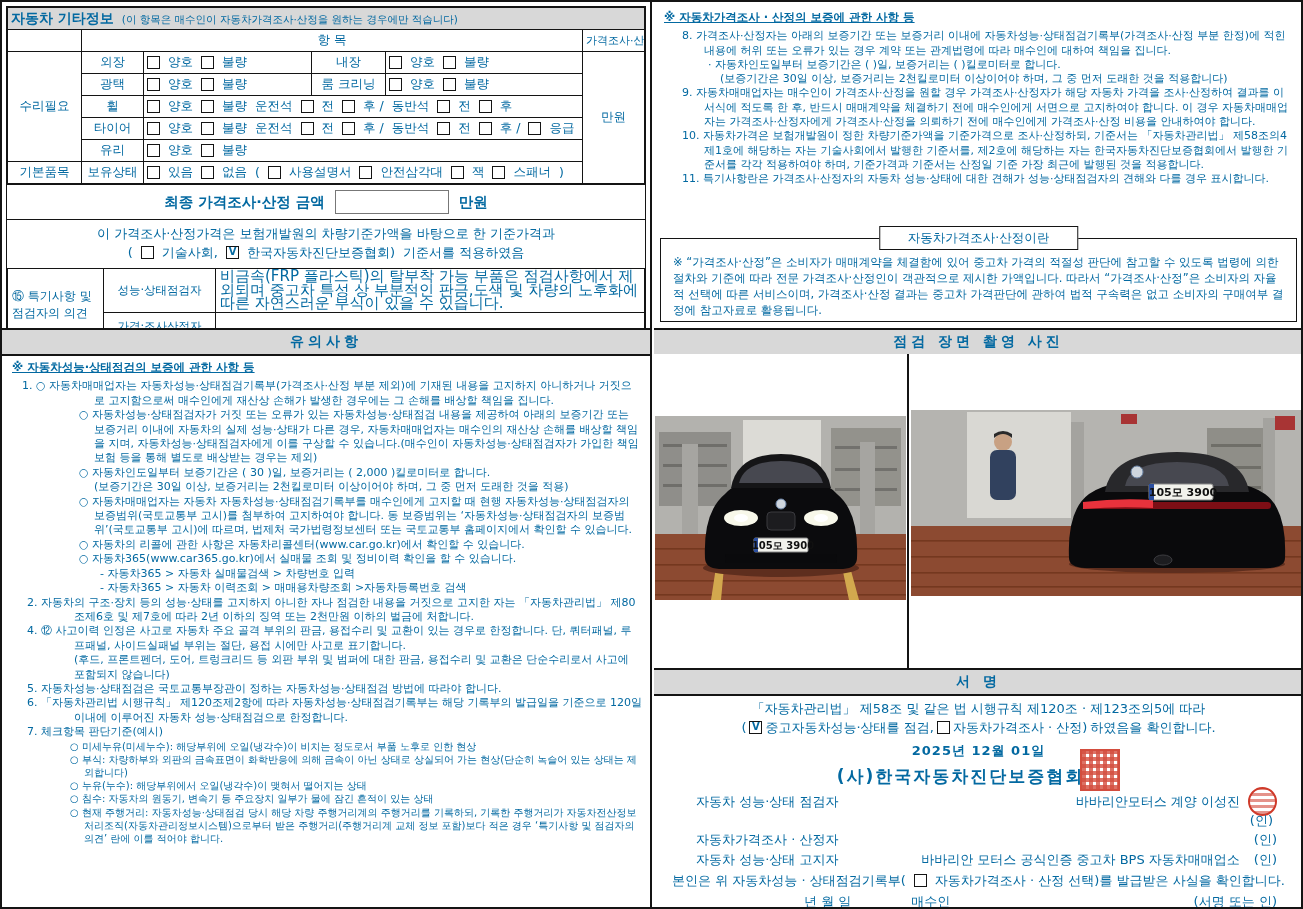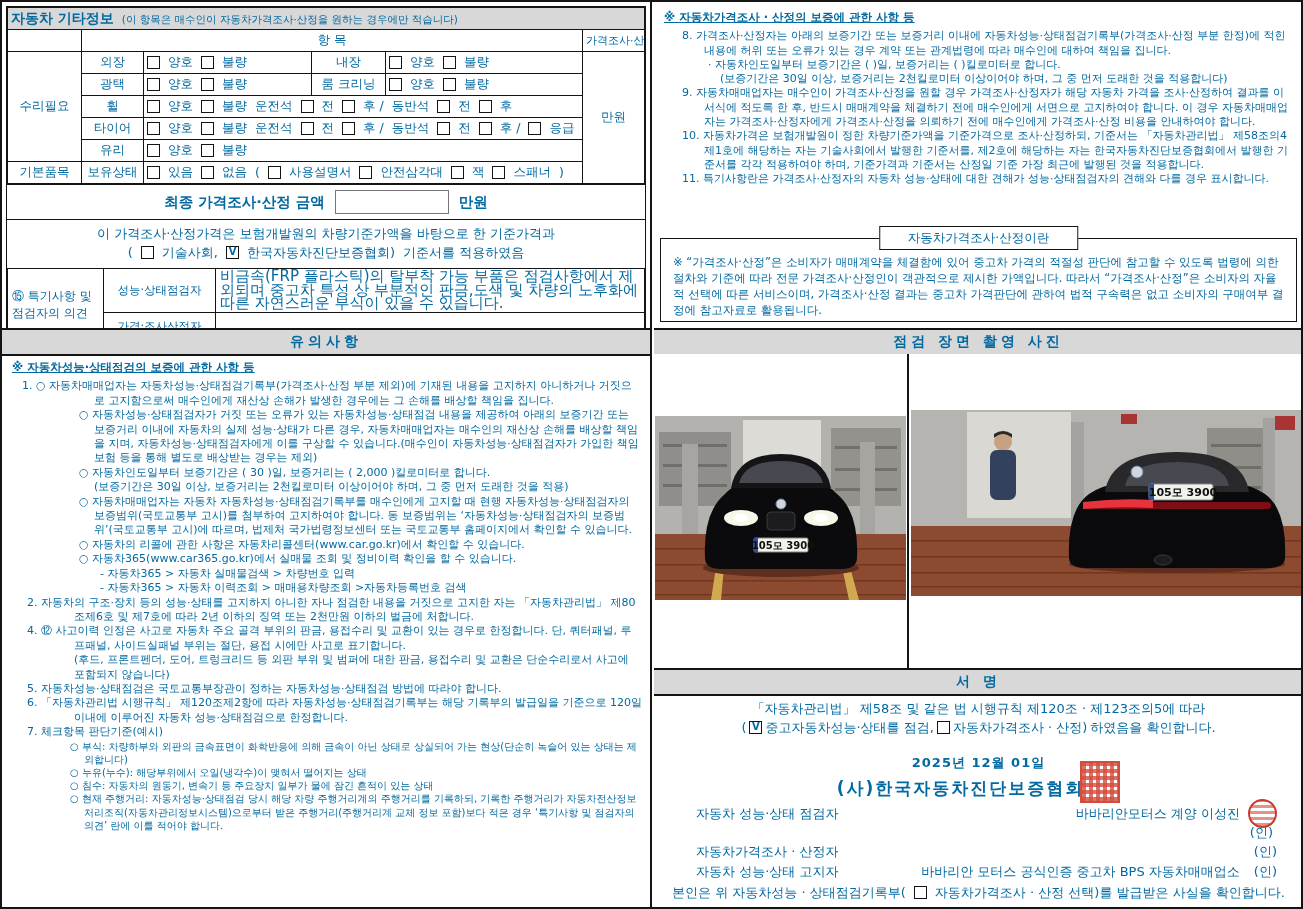--- a/index.html
+++ b/index.html
@@ -63,21 +63,21 @@
   .pcell{height:100%;background:#fff;position:relative;}
   .pcell.left{width:255px;border-right:2px solid #141414;box-sizing:border-box;}
   .pcell.right{flex:1;}
   .pcell svg{display:block;}
 
   
   .signsec{position:absolute;top:690px;left:0;right:0;bottom:0;font-size:13px;line-height:19px;}
   .s-center{text-align:center;}
   .s-law{margin-top:7px;}
   .s-chk .tokrow{justify-content:center;gap:3px;}
-  .s-date{font-weight:bold;margin-top:16px;letter-spacing:1px;}
+  .s-date{font-weight:bold;margin-top:4px;letter-spacing:1px;}
   .s-org{font-size:17px;font-weight:bold;letter-spacing:2px;margin-top:3px;position:relative;}
   .sealsq{display:inline-block;width:40px;height:42px;border:2px solid #cf3a2a;box-sizing:border-box;vertical-align:middle;
           margin:-14px 0 0 -4px;opacity:.9;
           background:repeating-linear-gradient(0deg,rgba(207,58,42,.8) 0 4px,transparent 4px 7px),
                      repeating-linear-gradient(90deg,rgba(207,58,42,.8) 0 4px,transparent 4px 7px);}
   .sealcirc{display:inline-block;width:29px;height:29px;border:2px solid #cf3a2a;border-radius:50%;box-sizing:border-box;
           vertical-align:middle;margin-left:8px;
           background:repeating-linear-gradient(0deg,rgba(207,58,42,.55) 0 3px,transparent 3px 6px);}
   .srow{display:flex;align-items:center;padding:0 26px 0 42px;height:20px;}
   .slabel{width:225px;flex:0 0 auto;}
@@ -290,20 +290,21 @@
           <div class="ni b"><span class="mk">○ </span>자동차의 리콜에 관한 사항은 자동차리콜센터(www.car.go.kr)에서 확인할 수 있습니다.</div>
           <div class="ni b"><span class="mk">○ </span>자동차365(www.car365.go.kr)에서 실매물 조회 및 정비이력 확인을 할 수 있습니다.</div>
           <div class="ni d"><span class="mk">- </span>자동차365 &gt; 자동차 실매물검색 &gt; 차량번호 입력</div>
           <div class="ni d"><span class="mk">- </span>자동차365 &gt; 자동차 이력조회 &gt; 매매용차량조회 &gt;자동차등록번호 검색</div>
           <div class="ni n"><span class="mk">2. </span>자동차의 구조·장치 등의 성능·상태를 고지하지 아니한 자나 점검한 내용을 거짓으로 고지한 자는 「자동차관리법」 제80조제6호 및 제7호에 따라 2년 이하의 징역 또는 2천만원 이하의 벌금에 처합니다.</div>
           <div class="ni n"><span class="mk">4. </span>⑫ 사고이력 인정은 사고로 자동차 주요 골격 부위의 판금, 용접수리 및 교환이 있는 경우로 한정합니다. 단, 쿼터패널, 루프패널, 사이드실패널 부위는 절단, 용접 시에만 사고로 표기합니다.</div>
           <div class="ni cn">(후드, 프론트펜더, 도어, 트렁크리드 등 외판 부위 및 범퍼에 대한 판금, 용접수리 및 교환은 단순수리로서 사고에 포함되지 않습니다)</div>
           <div class="ni n"><span class="mk">5. </span>자동차성능·상태점검은 국토교통부장관이 정하는 자동차성능·상태점검 방법에 따라야 합니다.</div>
           <div class="ni n"><span class="mk">6. </span>「자동차관리법 시행규칙」 제120조제2항에 따라 자동차성능·상태점검기록부는 해당 기록부의 발급일을 기준으로 120일 이내에 이루어진 자동차 성능·상태점검으로 한정합니다.</div>
           <div class="ni n"><span class="mk">7. </span>체크항목 판단기준(예시)</div>
+          <div class="ni bs"><span class="mk">○ </span>미세누유(미세누수): 해당부위에 오일(냉각수)이 비치는 정도로서 부품 노후로 인한 현상</div>
           <div class="ni bs"><span class="mk">○ </span>부식: 차량하부와 외판의 금속표면이 화학반응에 의해 금속이 아닌 상태로 상실되어 가는  현상(단순히 녹슬어 있는 상태는 제외합니다)</div>
           <div class="ni bs"><span class="mk">○ </span>누유(누수): 해당부위에서 오일(냉각수)이 맺혀서 떨어지는 상태</div>
           <div class="ni bs"><span class="mk">○ </span>침수: 자동차의 원동기, 변속기 등 주요장치 일부가 물에 잠긴 흔적이 있는 상태</div>
           <div class="ni bs"><span class="mk">○ </span>현재 주행거리: 자동차성능·상태점검 당시 해당 차량 주행거리계의 주행거리를 기록하되, 기록한 주행거리가 자동차전산정보처리조직(자동차관리정보시스템)으로부터 받은 주행거리(주행거리계 교체 정보 포함)보다 적은 경우 ‘특기사항 및 점검자의 의견’ 란에 이를 적어야 합니다.</div>
         </div>
     </div>
   </div>
 
   <div class="rcol">
 

